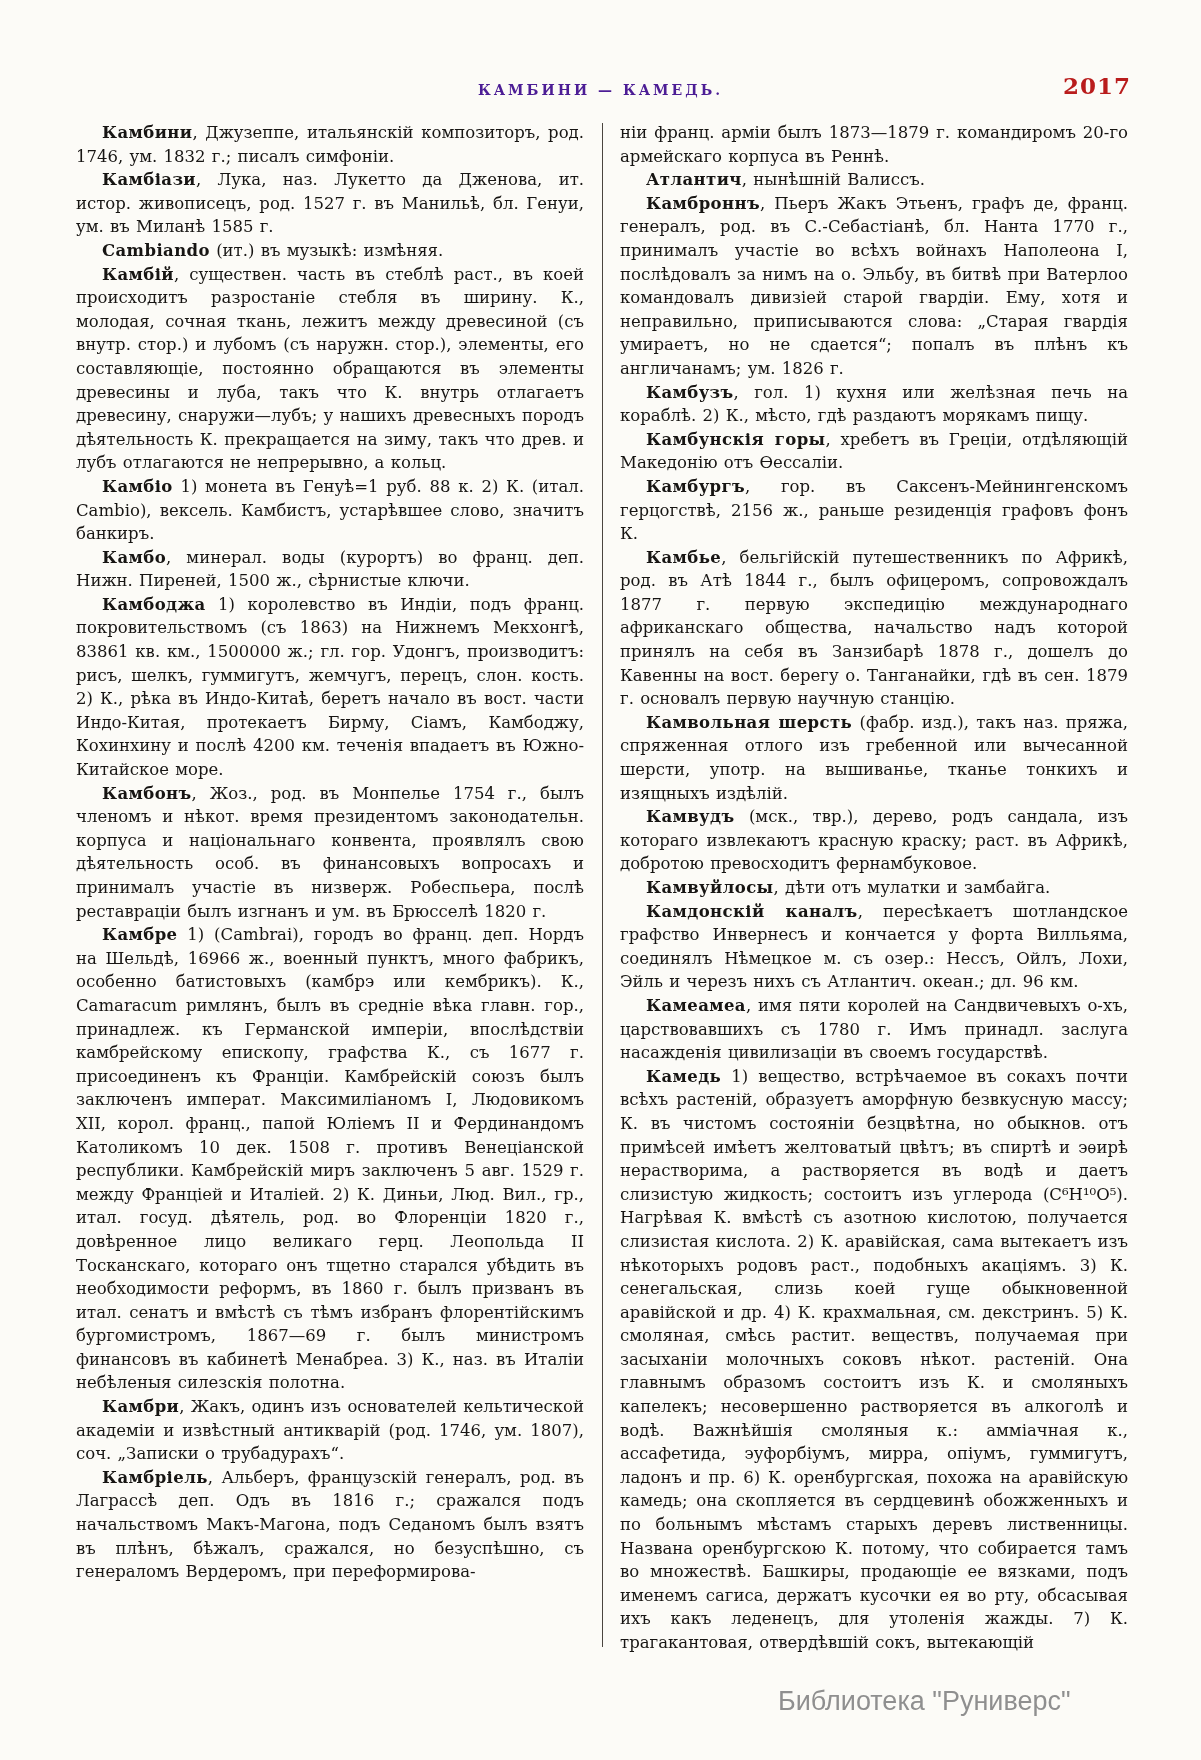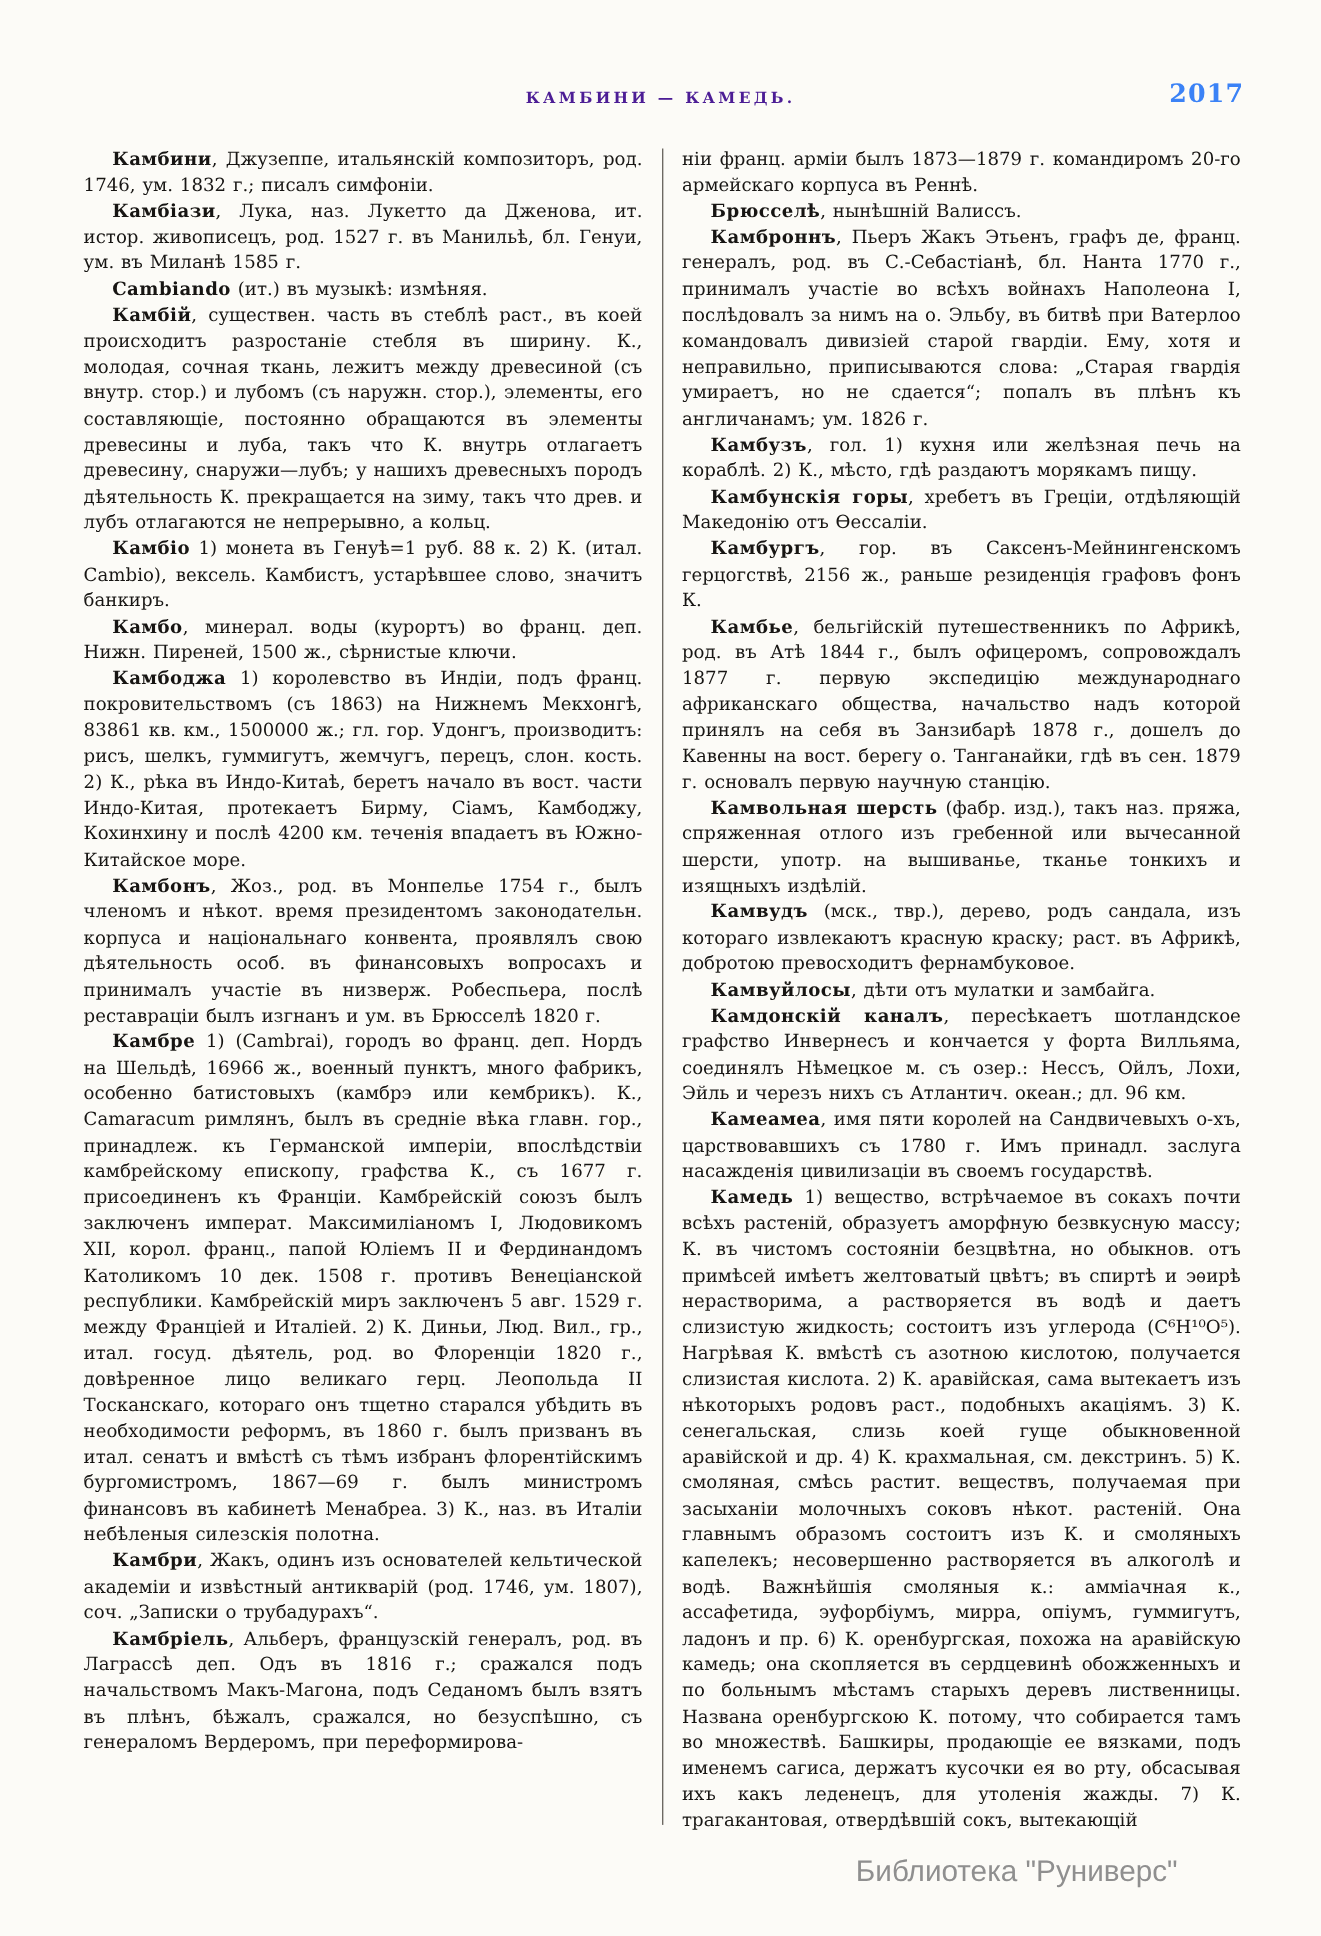--- a/index.html
+++ b/index.html
@@ -9,24 +9,24 @@
     font-family:"DejaVu Serif", serif;
     overflow:hidden;
   }
   .running-head{position:absolute;top:80px;left:0;width:100%;height:40px;}
   .head-title{
     position:absolute;top:2px;left:0;right:0;text-align:center;
     font-weight:bold;font-size:14px;letter-spacing:3px;color:#4c1d95;
   }
   .page-num{
     position:absolute;top:-8px;right:70px;
-    font-size:23px;font-weight:bold;letter-spacing:1px;color:#3b82f6;
+    font-size:23px;font-weight:bold;letter-spacing:1px;color:#b91c1c;
   }
   .content{
-    position:absolute;top:133px;left:76px;width:1052px;
+    position:absolute;top:121px;left:76px;width:1052px;
     display:flex;align-items:stretch;
   }
   .col{
     width:508px;flex:0 0 508px;
     text-align:justify;
     font-size:16.5px;line-height:23.6px;
     word-spacing:1px;
   }
   .divider{
     flex:0 0 1px;width:1px;background:#4a453f;
@@ -61,21 +61,21 @@
         <p class="entry"><b class="term">Камбо</b><span>, минерал. воды (курортъ) во франц. деп. Нижн. Пиреней, 1500 ж., сѣрнистые ключи.</span></p>
         <p class="entry"><b class="term">Камбоджа</b><span> 1) королевство въ Индіи, подъ франц. покровительствомъ (съ 1863) на Нижнемъ Мекхонгѣ, 83861 кв. км., 1500000 ж.; гл. гор. Удонгъ, производитъ: рисъ, шелкъ, гуммигутъ, жемчугъ, перецъ, слон. кость. 2) К., рѣка въ Индо-Китаѣ, беретъ начало въ вост. части Индо-Китая, протекаетъ Бирму, Сіамъ, Камбоджу, Кохинхину и послѣ 4200 км. теченія впадаетъ въ Южно-Китайское море.</span></p>
         <p class="entry"><b class="term">Камбонъ</b><span>, Жоз., род. въ Монпелье 1754 г., былъ членомъ и нѣкот. время президентомъ законодательн. корпуса и національнаго конвента, проявлялъ свою дѣятельность особ. въ финансовыхъ вопросахъ и принималъ участіе въ низверж. Робеспьера, послѣ реставраціи былъ изгнанъ и ум. въ Брюсселѣ 1820 г.</span></p>
         <p class="entry"><b class="term">Камбре</b><span> 1) (Cambrai), городъ во франц. деп. Нордъ на Шельдѣ, 16966 ж., военный пунктъ, много фабрикъ, особенно батистовыхъ (камбрэ или кембрикъ). К., Camaracum римлянъ, былъ въ средніе вѣка главн. гор., принадлеж. къ Германской имперіи, впослѣдствіи камбрейскому епископу, графства К., съ 1677 г. присоединенъ къ Франціи. Камбрейскій союзъ былъ заключенъ императ. Максимиліаномъ I, Людовикомъ XII, корол. франц., папой Юліемъ II и Фердинандомъ Католикомъ 10 дек. 1508 г. противъ Венеціанской республики. Камбрейскій миръ заключенъ 5 авг. 1529 г. между Франціей и Италіей. 2) К. Диньи, Люд. Вил., гр., итал. госуд. дѣятель, род. во Флоренціи 1820 г., довѣренное лицо великаго герц. Леопольда II Тосканскаго, котораго онъ тщетно старался убѣдить въ необходимости реформъ, въ 1860 г. былъ призванъ въ итал. сенатъ и вмѣстѣ съ тѣмъ избранъ флорентійскимъ бургомистромъ, 1867—69 г. былъ министромъ финансовъ въ кабинетѣ Менабреа. 3) К., наз. въ Италіи небѣленыя силезскія полотна.</span></p>
         <p class="entry"><b class="term">Камбри</b><span>, Жакъ, одинъ изъ основателей кельтической академіи и извѣстный антикварій (род. 1746, ум. 1807), соч. „Записки о трубадурахъ“.</span></p>
         <p class="entry"><b class="term">Камбріель</b><span>, Альберъ, французскій генералъ, род. въ Лаграссѣ деп. Одъ въ 1816 г.; сражался подъ начальствомъ Макъ-Магона, подъ Седаномъ былъ взятъ въ плѣнъ, бѣжалъ, сражался, но безуспѣшно, съ генераломъ Вердеромъ, при переформирова-</span></p>
       </div>
     <div class="divider"></div>
     <div class="col col-right">
         <p class="entry continuation"><span>ніи франц. арміи былъ 1873—1879 г. командиромъ 20-го армейскаго корпуса въ Реннѣ.</span></p>
-        <p class="entry"><b class="term">Брюсселѣ</b><span>, нынѣшній Валиссъ.</span></p>
+        <p class="entry"><b class="term">Атлантич</b><span>, нынѣшній Валиссъ.</span></p>
         <p class="entry"><b class="term">Камброннъ</b><span>, Пьеръ Жакъ Этьенъ, графъ де, франц. генералъ, род. въ С.-Себастіанѣ, бл. Нанта 1770 г., принималъ участіе во всѣхъ войнахъ Наполеона I, послѣдовалъ за нимъ на о. Эльбу, въ битвѣ при Ватерлоо командовалъ дивизіей старой гвардіи. Ему, хотя и неправильно, приписываются слова: „Старая гвардія умираетъ, но не сдается“; попалъ въ плѣнъ къ англичанамъ; ум. 1826 г.</span></p>
         <p class="entry"><b class="term">Камбузъ</b><span>, гол. 1) кухня или желѣзная печь на кораблѣ. 2) К., мѣсто, гдѣ раздаютъ морякамъ пищу.</span></p>
         <p class="entry"><b class="term">Камбунскія горы</b><span>, хребетъ въ Греціи, отдѣляющій Македонію отъ Ѳессаліи.</span></p>
         <p class="entry"><b class="term">Камбургъ</b><span>, гор. въ Саксенъ-Мейнингенскомъ герцогствѣ, 2156 ж., раньше резиденція графовъ фонъ К.</span></p>
         <p class="entry"><b class="term">Камбье</b><span>, бельгійскій путешественникъ по Африкѣ, род. въ Атѣ 1844 г., былъ офицеромъ, сопровождалъ 1877 г. первую экспедицію международнаго африканскаго общества, начальство надъ которой принялъ на себя въ Занзибарѣ 1878 г., дошелъ до Кавенны на вост. берегу о. Танганайки, гдѣ въ сен. 1879 г. основалъ первую научную станцію.</span></p>
         <p class="entry"><b class="term">Камвольная шерсть</b><span> (фабр. изд.), такъ наз. пряжа, спряженная отлого изъ гребенной или вычесанной шерсти, употр. на вышиванье, тканье тонкихъ и изящныхъ издѣлій.</span></p>
         <p class="entry"><b class="term">Камвудъ</b><span> (мск., твр.), дерево, родъ сандала, изъ котораго извлекаютъ красную краску; раст. въ Африкѣ, добротою превосходитъ фернамбуковое.</span></p>
         <p class="entry"><b class="term">Камвуйлосы</b><span>, дѣти отъ мулатки и замбайга.</span></p>
         <p class="entry"><b class="term">Камдонскій каналъ</b><span>, пересѣкаетъ шотландское графство Инвернесъ и кончается у форта Вилльяма, соединялъ Нѣмецкое м. съ озер.: Нессъ, Ойлъ, Лохи, Эйль и черезъ нихъ съ Атлантич. океан.; дл. 96 км.</span></p>
         <p class="entry"><b class="term">Камеамеа</b><span>, имя пяти королей на Сандвичевыхъ о-хъ, царствовавшихъ съ 1780 г. Имъ принадл. заслуга насажденія цивилизаціи въ своемъ государствѣ.</span></p>

